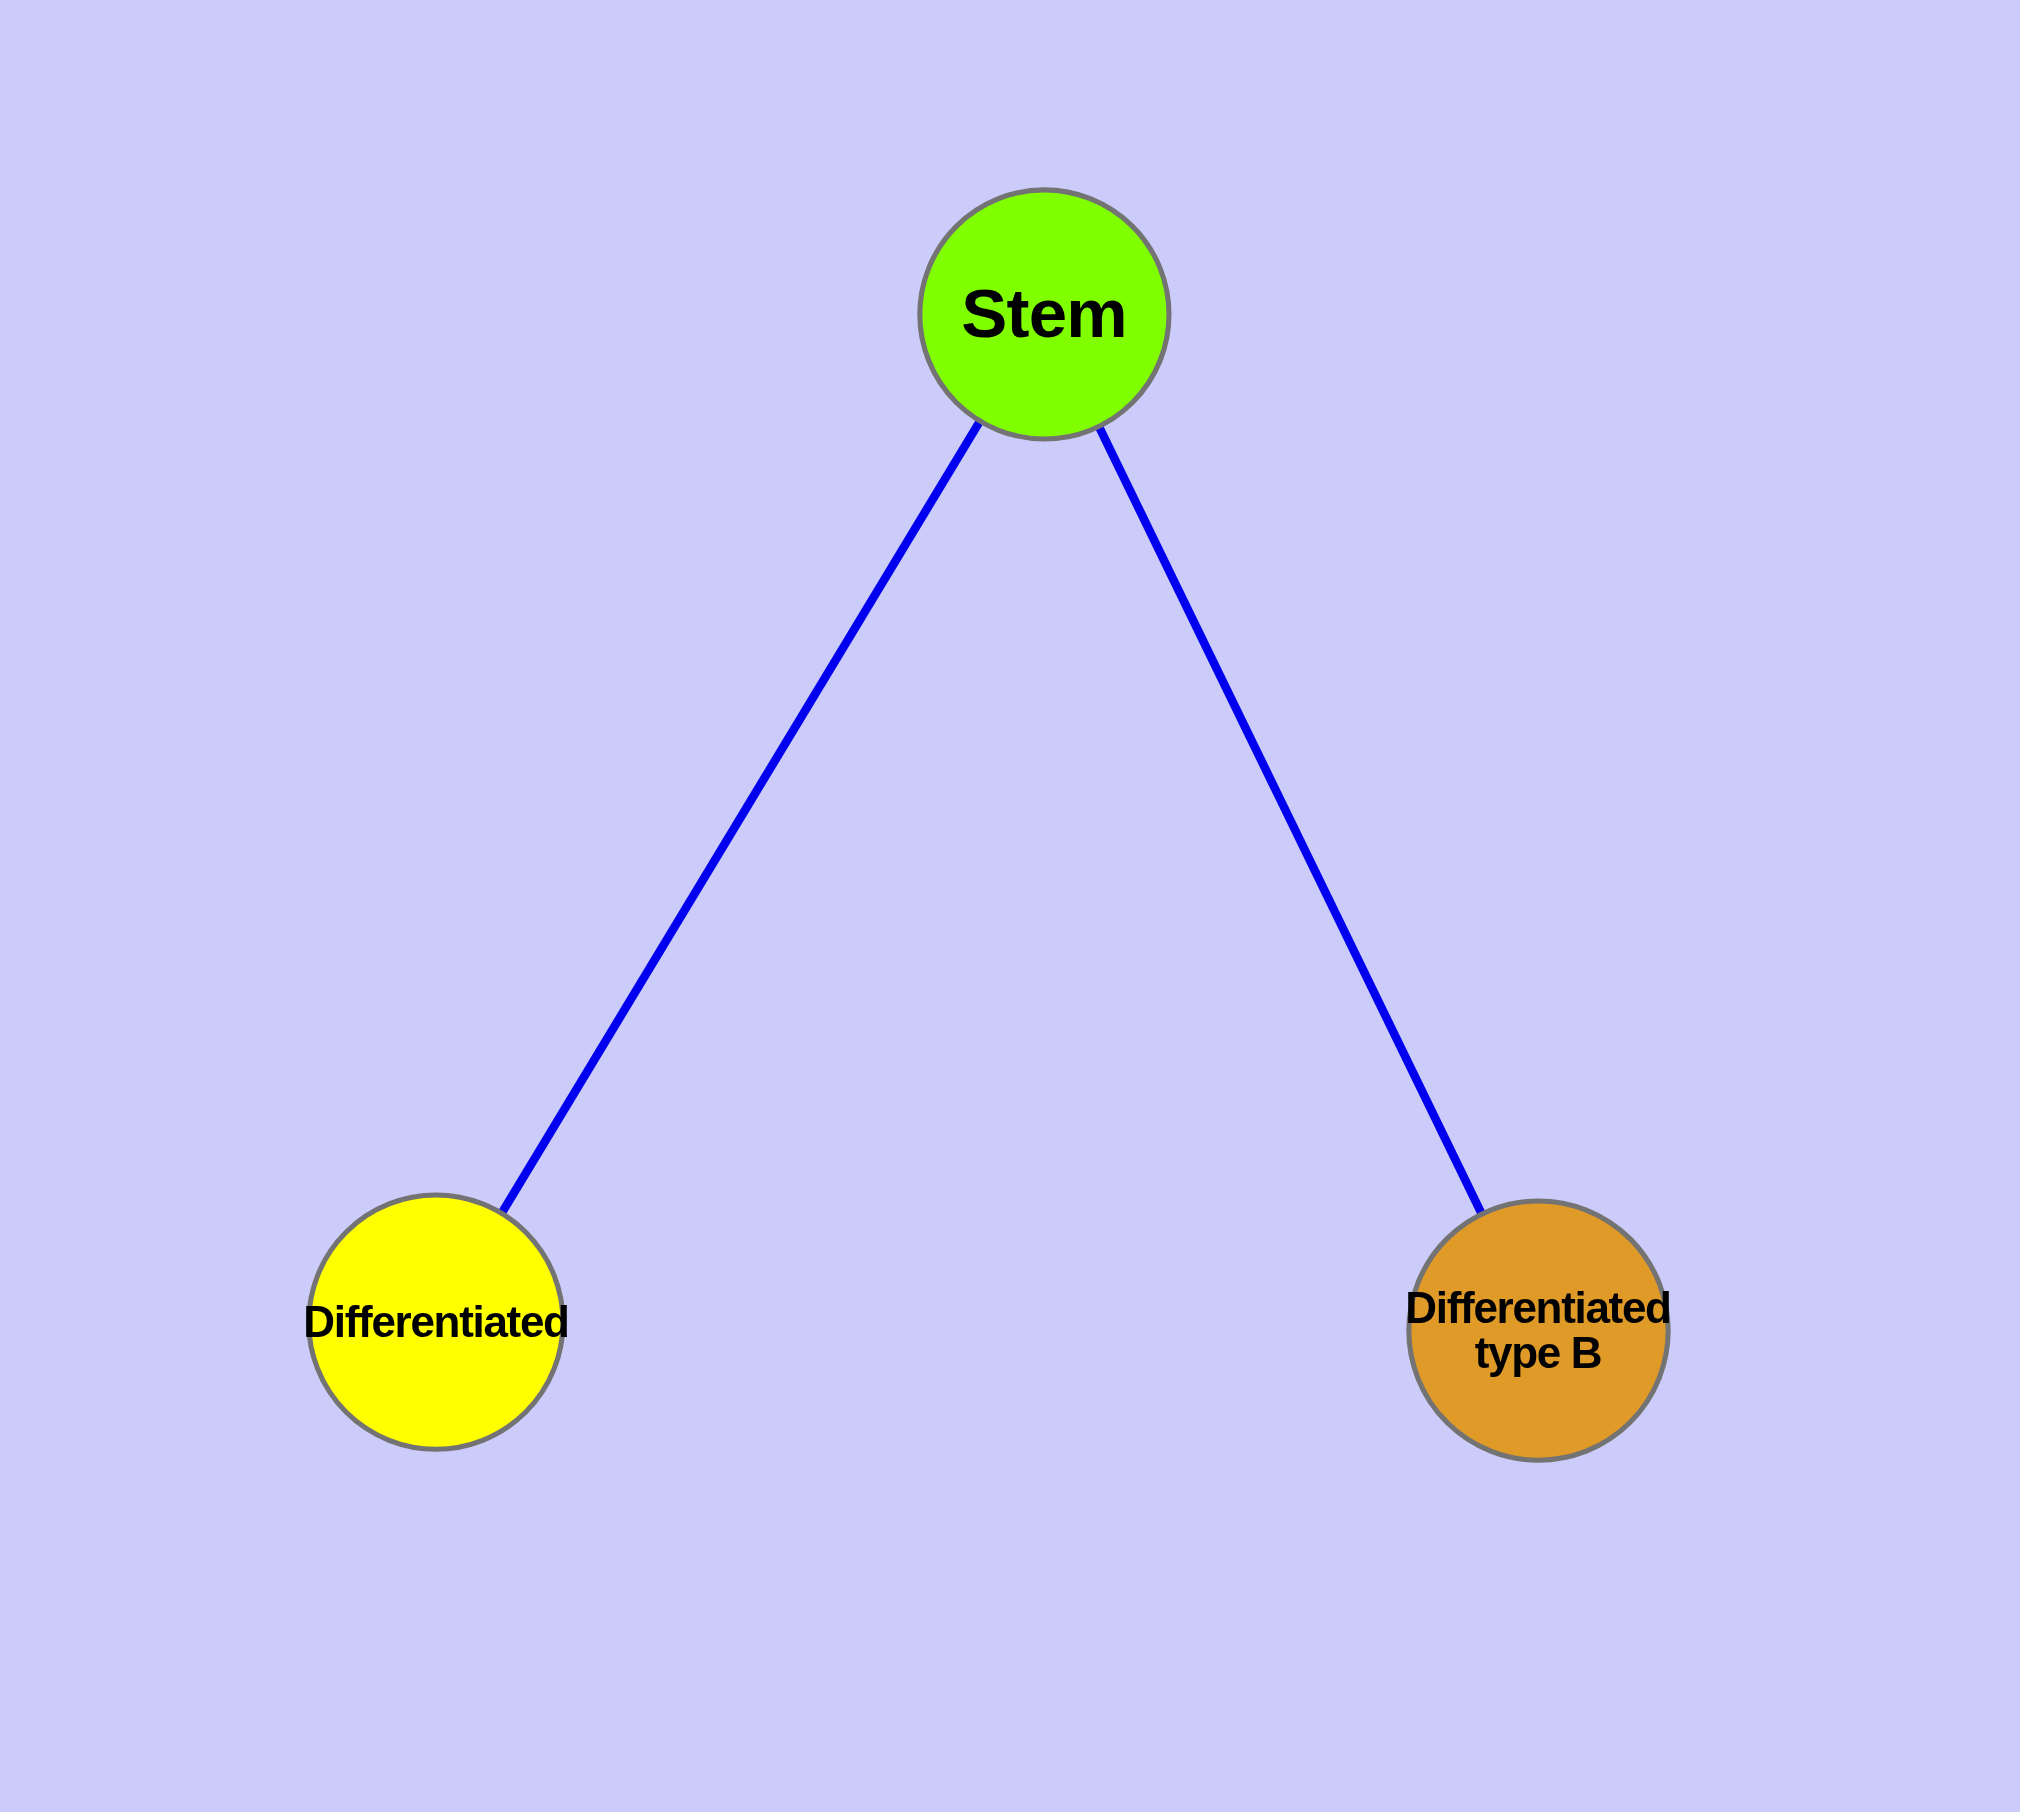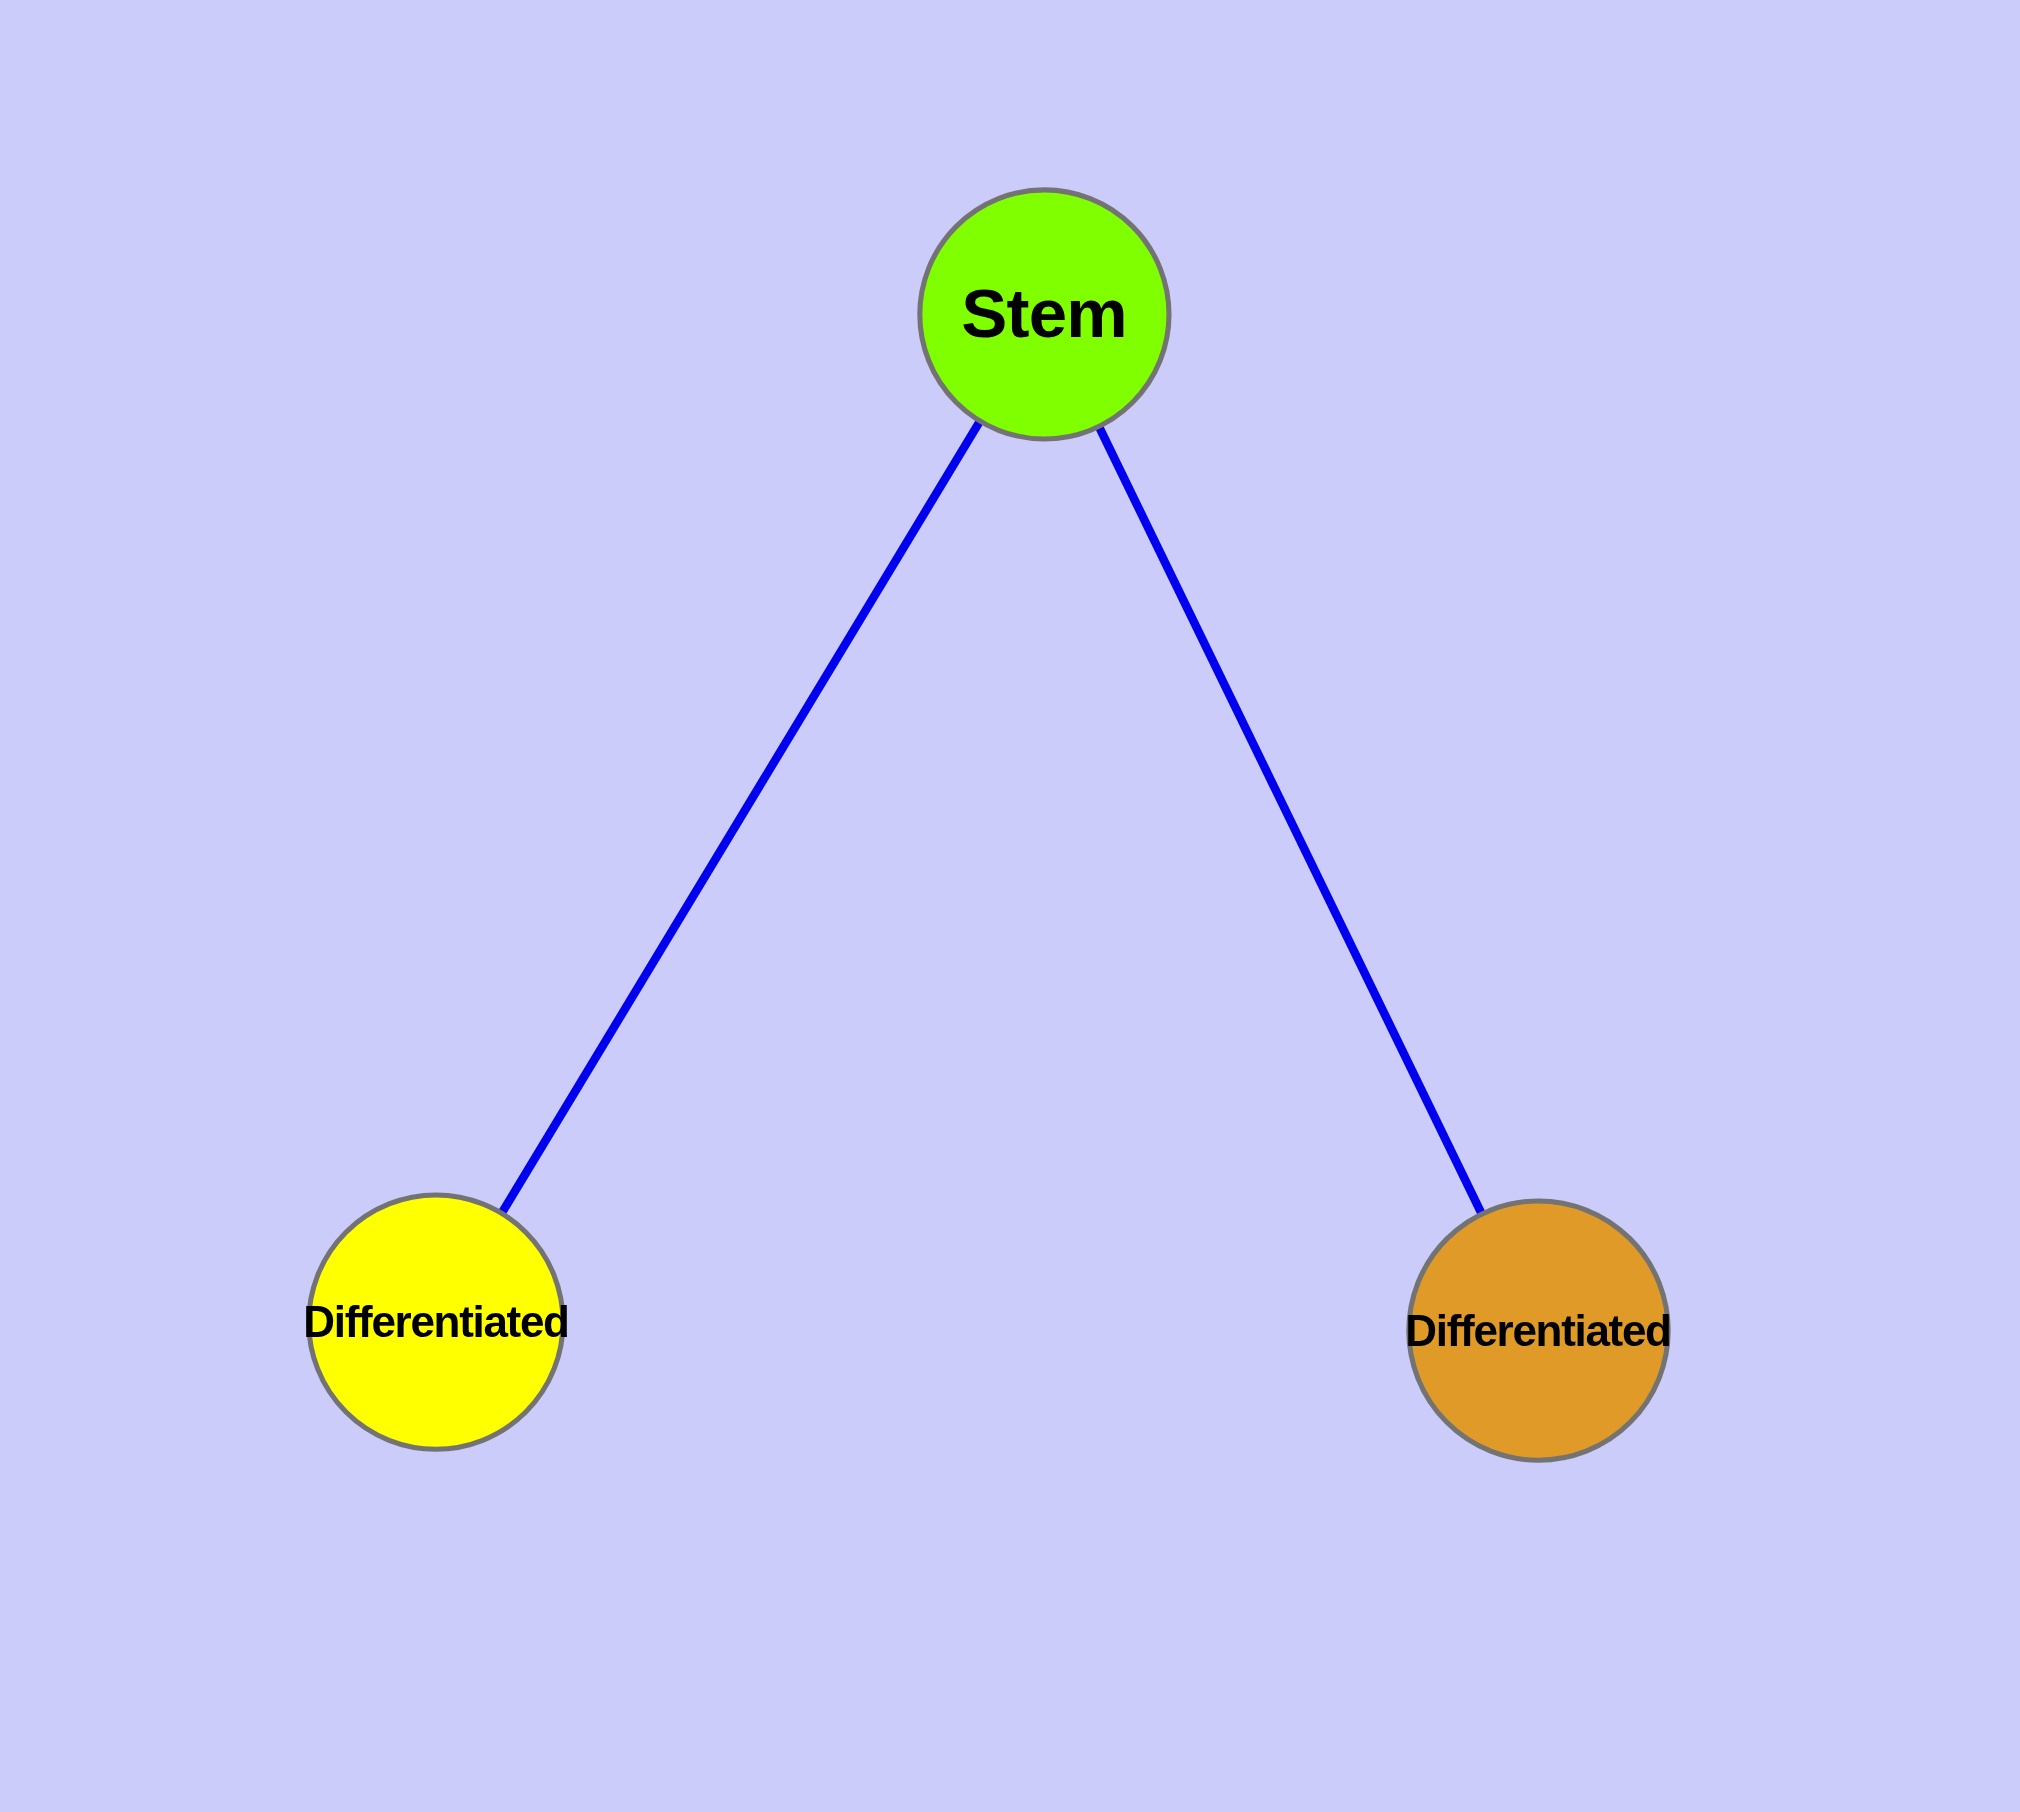--- a/index.html
+++ b/index.html
@@ -73,16 +73,17 @@
   <div class="node-label" id="label-stem" style="left: 1044px; top: 314px; transform: translate(-50%, -50%);">
     <span class="line">Stem</span>
   </div>
 
   <div class="node-label" id="label-type-a" style="left: 436px; top: 1322px; transform: translate(-50%, -50%);">
     <span class="line">Differentiated</span>
   </div>
 
   <div class="node-label" id="label-type-b" style="left: 1538px; top: 1331px; transform: translate(-50%, -50%);">
     <span class="line">Differentiated</span>
+    <span class="line">type B</span>
   </div>
 
 </div>
 
 
 </body></html>

